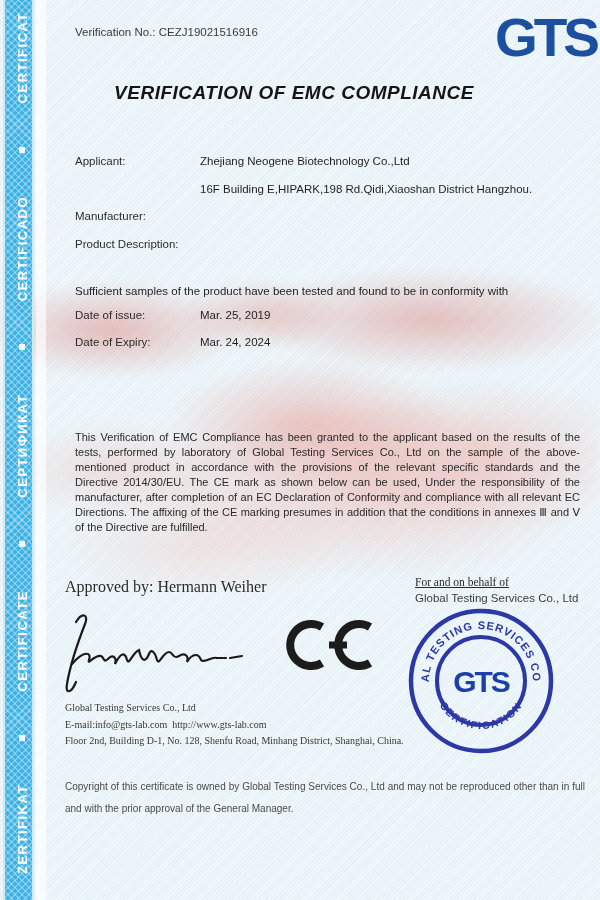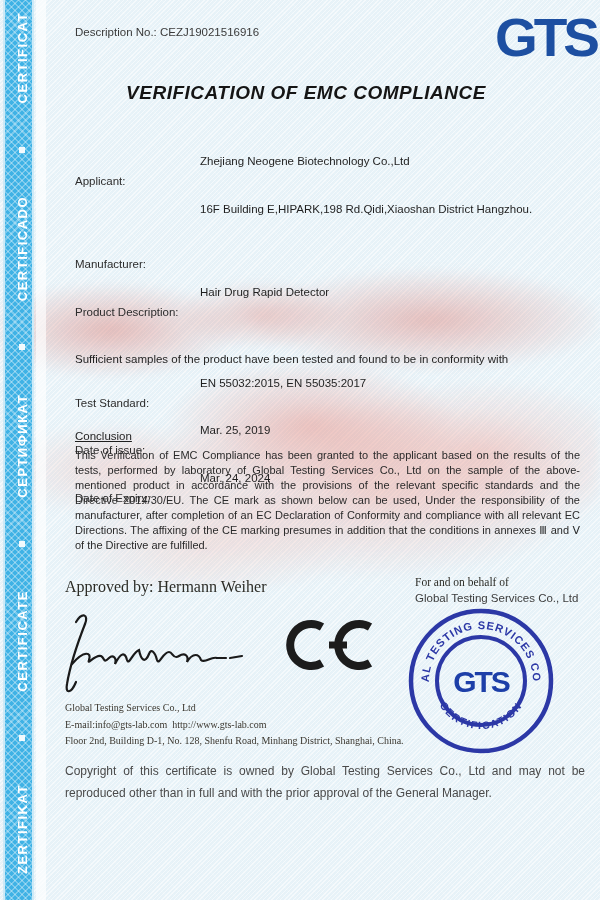--- a/index.html
+++ b/index.html
@@ -54,44 +54,44 @@
   .side-sq{display:inline-block;width:6px;height:6px;background:#fff;opacity:.92;flex:0 0 auto;}
   
   .verif-no{position:absolute;left:75px;top:26px;font-size:11.5px;color:#3a3a3a;}
   .gts-logo{
     position:absolute;right:4px;top:10px;
     font-size:55px;font-weight:bold;letter-spacing:-4px;color:#1d4fa1;
     transform:scaleY(.98);line-height:1;
     font-family:"Liberation Sans",sans-serif;
   }
   .title{
-    position:absolute;left:36px;top:82px;width:540px;text-align:center;
+    position:absolute;left:24px;top:82px;width:540px;text-align:center;
     font-size:19px;font-weight:bold;font-style:italic;color:#151515;letter-spacing:.5px;
   }
   
   .fields{position:absolute;left:75px;top:155px;width:505px;font-size:11.5px;}
   .frow{display:grid;grid-template-columns:125px 1fr;margin-bottom:15.5px;}
-  .frow .lab{color:#2c2c2c;margin-top:20px;}
+  .frow .lab{color:#2c2c2c;}
   .frow .val{color:#1f1f1f;}
   .note{margin:35px 0 12px 0;color:#1f1f1f;}
   
   .conclusion{position:absolute;left:75px;top:430px;width:505px;font-size:11px;}
   .conclusion .head{text-decoration:underline;font-size:11.5px;color:#1f1f1f;margin-bottom:6px;}
   .conclusion .body{line-height:15px;text-align:justify;color:#2a2a2a;}
   
   .approved-by{position:absolute;left:65px;top:578px;font-family:"Liberation Serif",serif;font-size:16px;color:#2b2b25;}
   .behalf{position:absolute;left:415px;top:576px;font-size:11.5px;color:#2b2b25;}
-  .behalf .l1{font-family:"Liberation Serif",serif;margin-bottom:4px;}
+  .behalf .l1{font-family:"Liberation Serif",serif;margin-bottom:4px;text-decoration:underline;}
   .behalf .l2{font-family:"Liberation Sans",sans-serif;color:#3c3c3c;}
   .signature{position:absolute;left:58px;top:608px;}
   .ce-mark{position:absolute;left:281px;top:618px;}
   .stamp{position:absolute;left:405px;top:603px;}
   
   .footer-co{position:absolute;left:65px;top:700px;font-family:"Liberation Serif",serif;font-size:10px;color:#3b372f;line-height:16.5px;}
-  .copyright{position:absolute;left:65px;top:760px;width:520px;font-size:12px;color:#4a4a4a;line-height:22px;text-align:justify;}
+  .copyright{position:absolute;left:65px;top:776px;width:520px;font-size:10px;color:#4a4a4a;line-height:22px;text-align:justify;}
 </style>
 </head>
 <body>
 
 <div class="page-texture"></div>
 <div class="watermark"></div>
 
 <div class="side-band">
   <div class="side-text">
     <span>ZERTIFIKAT</span>
@@ -100,57 +100,51 @@
     <span class="side-sq"></span>
     <span>СЕРТИФИКАТ</span>
     <span class="side-sq"></span>
     <span>CERTIFICADO</span>
     <span class="side-sq"></span>
     <span>CERTIFICAT</span>
   </div>
 </div>
 <div class="side-band-strip"></div>
 
-<div class="verif-no">Description No.: CEZJ19021516916</div>
+<div class="verif-no">Verification No.: CEZJ19021516916</div>
 <div class="gts-logo">GTS</div>
 <div class="title">VERIFICATION OF EMC COMPLIANCE</div>
 
 <div class="fields">
   <div class="frow">
     <span class="lab">Applicant:</span>
     <span class="val">Zhejiang Neogene Biotechnology Co.,Ltd</span>
   </div>
   <div class="frow">
     <span class="lab"></span>
     <span class="val">16F Building E,HIPARK,198 Rd.Qidi,Xiaoshan District Hangzhou.</span>
   </div>
   <div class="frow">
     <span class="lab">Manufacturer:</span>
   </div>
   <div class="frow">
     <span class="lab">Product Description:</span>
-    <span class="val">Hair Drug Rapid Detector</span>
   </div>
   <div class="note">Sufficient samples of the product have been tested and found to be in conformity with</div>
-  <div class="frow">
-    <span class="lab">Test Standard:</span>
-    <span class="val">EN 55032:2015, EN 55035:2017</span>
-  </div>
   <div class="frow">
     <span class="lab">Date of issue:</span>
     <span class="val">Mar. 25, 2019</span>
   </div>
   <div class="frow">
     <span class="lab">Date of Expiry:</span>
     <span class="val">Mar. 24, 2024</span>
   </div>
 </div>
 
 <div class="conclusion">
-  <div class="head">Conclusion</div>
   <div class="body">This Verification of EMC Compliance has been granted to the applicant based on the results of the tests, performed by laboratory of Global Testing Services Co., Ltd on the sample of the above-mentioned product in accordance with the provisions of the relevant specific standards and the Directive 2014/30/EU. The CE mark as shown below can be used, Under the responsibility of the manufacturer, after completion of an EC Declaration of Conformity and compliance with all relevant EC Directions. The affixing of the CE marking presumes in addition that the conditions in annexes Ⅲ and Ⅴ of the Directive are fulfilled.</div>
 </div>
 
 <div class="approved-by">Approved by: Hermann Weiher</div>
 <div class="behalf">
   <div class="l1">For and on behalf of</div>
   <div class="l2">Global Testing Services Co., Ltd</div>
 </div>
 
 <svg class="signature" width="200" height="100" viewBox="0 0 200 100">

